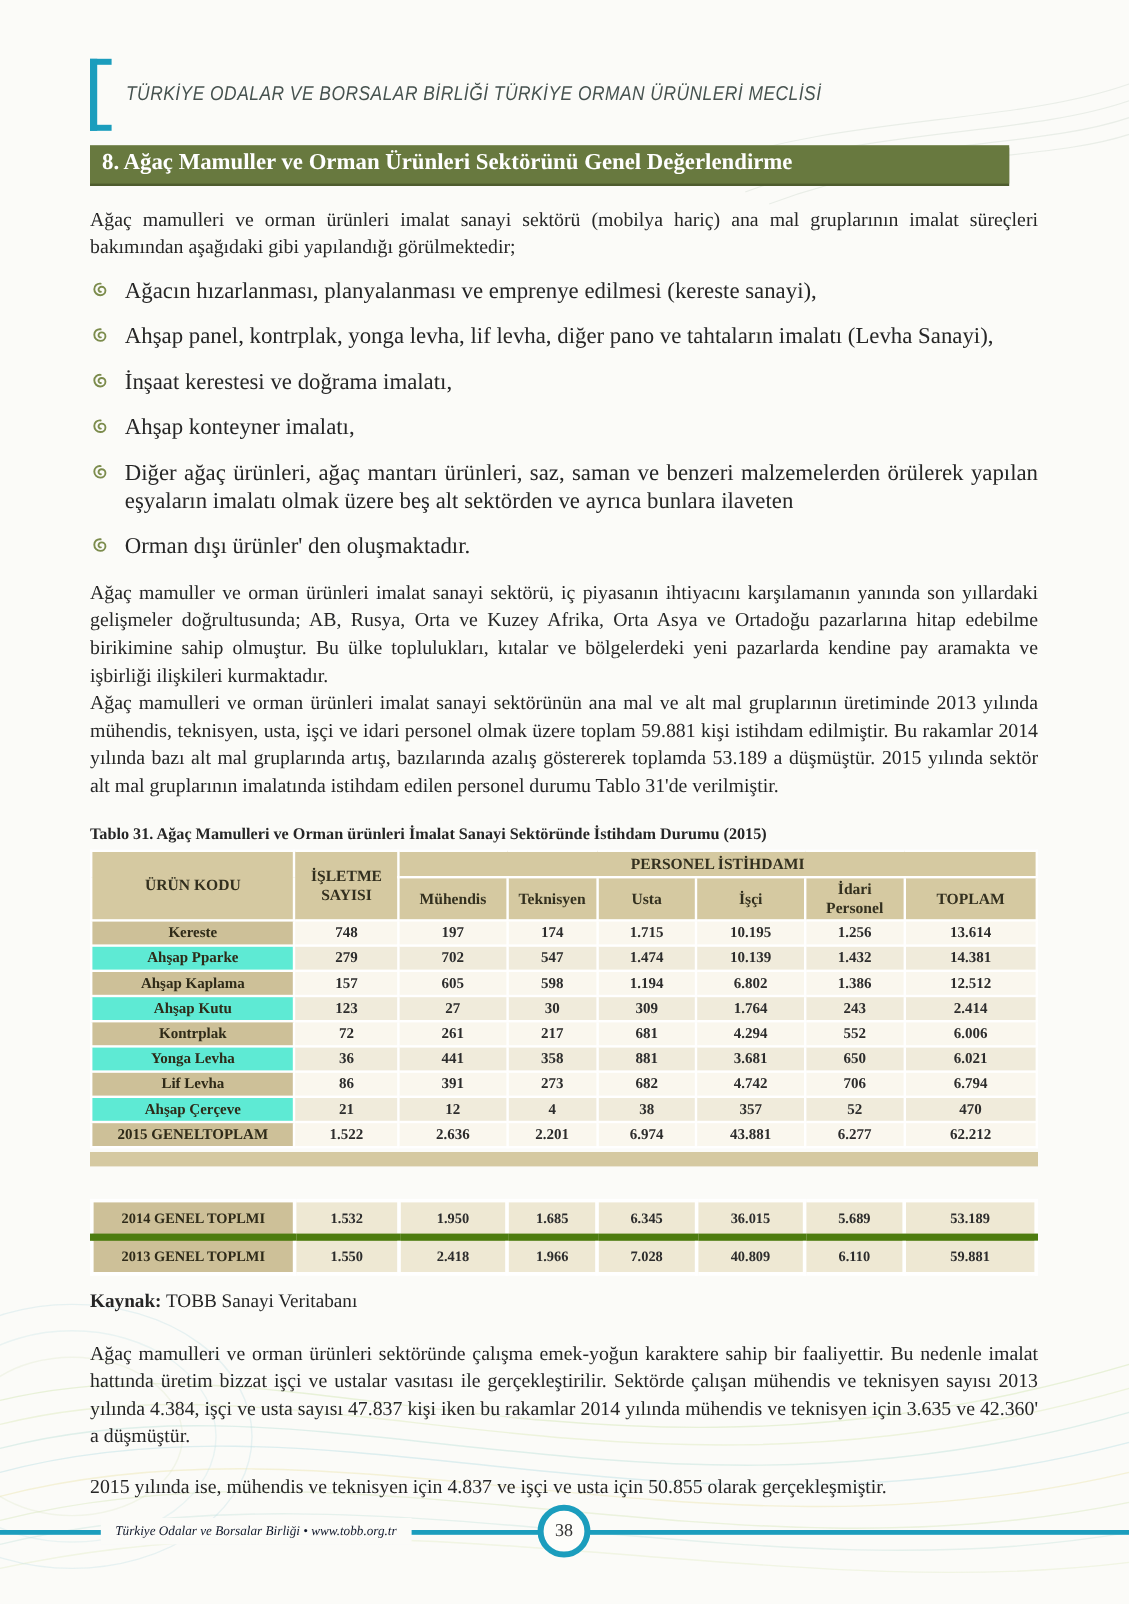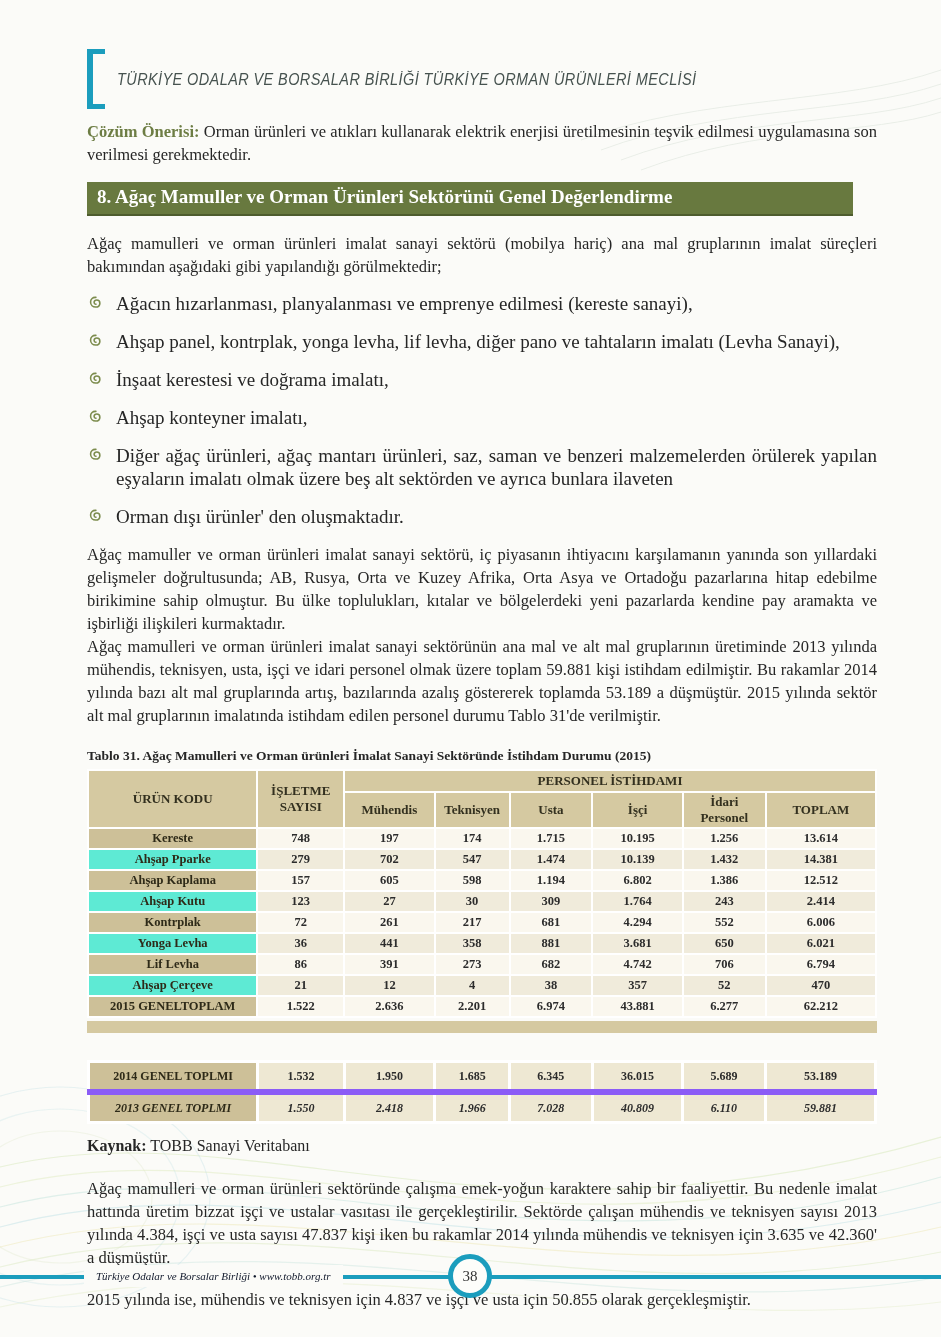--- a/index.html
+++ b/index.html
@@ -3,21 +3,21 @@
 <meta charset="utf-8">
 <style>
   html,body{margin:0;padding:0;}
   body{
     width:941px;height:1337px;position:relative;overflow:hidden;
     background:#fbfbf8;
     font-family:"Liberation Serif","DejaVu Serif",serif;
     color:#262626;
   }
   .bg-deco{position:absolute;pointer-events:none;}
-  .content{position:absolute;left:87px;top:53px;width:790px;}
+  .content{position:absolute;left:75px;top:53px;width:790px;}
 
   
   .doc-header{display:flex;align-items:center;height:52px;}
   .bracket{width:12px;height:50px;border-left:6px solid #1b9dbd;border-top:5px solid #1b9dbd;border-bottom:5px solid #1b9dbd;margin-right:12px;flex:0 0 auto;}
   .header-title{
     font-family:"Liberation Sans","DejaVu Sans",sans-serif;
     font-style:italic;font-weight:500;font-size:14.5px;letter-spacing:.4px;
     color:#46524f;transform:scaleY(1.15);transform-origin:left center;
   }
 
@@ -54,21 +54,21 @@
   .main-table tbody td{background:#faf7ee;color:#2c2c2c;}
   .main-table tbody tr.alt td{background:#f0ebdb;}
   .main-table tbody tr.alt th{background:#5eead4;}
   .tan-bar{margin-top:3px;width:790px;height:12px;background:#d5c9a1;}
 
   .summary-table{margin-top:27px;}
   .summary-table th,.summary-table td{
     border:3px solid #ffffff;text-align:center;vertical-align:middle;
     font-weight:bold;font-size:12px;height:24px;padding:1px 3px;
   }
-  .summary-table tr + tr th,.summary-table tr + tr td{border-top:6px solid #8b5cf6;font-style:italic;}
+  .summary-table tr + tr th,.summary-table tr + tr td{border-top:6px solid #4d7c0f;}
   .summary-table th{background:#cdc098;color:#2e2a18;}
   .summary-table td{background:#eee8d3;color:#2c2c2c;}
 
   .source-line{margin:13px 0 0 0;font-size:16px;}
   .source-label{font-weight:bold;}
 
   .p-labor{margin-top:22px;}
   .p-2015{margin-top:19px;}
 
   
@@ -112,21 +112,20 @@
   </g>
 </svg>
 
 <div class="content">
 
   <div class="doc-header">
     <div class="bracket"></div>
     <div class="header-title">TÜRKİYE ODALAR VE BORSALAR BİRLİĞİ TÜRKİYE ORMAN ÜRÜNLERİ MECLİSİ</div>
   </div>
 
-  <p class="para solution"><span class="solution-label">Çözüm Önerisi:</span><span> Orman ürünleri ve atıkları kullanarak elektrik enerjisi üretilmesinin teşvik edilmesi uygulamasına son verilmesi gerekmektedir.</span></p>
 
   <div class="section-bar">8. Ağaç Mamuller ve Orman Ürünleri Sektörünü Genel Değerlendirme</div>
 
   <p class="para" style="margin-top:18px;">Ağaç mamulleri ve orman ürünleri imalat sanayi sektörü (mobilya hariç) ana mal gruplarının imalat süreçleri bakımından aşağıdaki gibi yapılandığı görülmektedir;</p>
 
   <ul class="bullet-list" id="bullet-list">
       <li>
         <svg class="bullet-icon" viewBox="0 0 14 14" width="13" height="13">
           <path d="M7.4 1.5 C4.1 1.1 1.7 3.4 1.7 6.4 C1.7 9.6 4.2 11.9 7.1 11.9 C9.8 11.9 11.7 10.1 11.7 7.7 C11.7 5.7 10.1 4.3 8.3 4.3 C6.7 4.3 5.5 5.4 5.5 6.8 C5.5 8 6.4 8.9 7.6 8.8" fill="none" stroke="#7c8c4d" stroke-width="1.7" stroke-linecap="round"></path>
         </svg>

